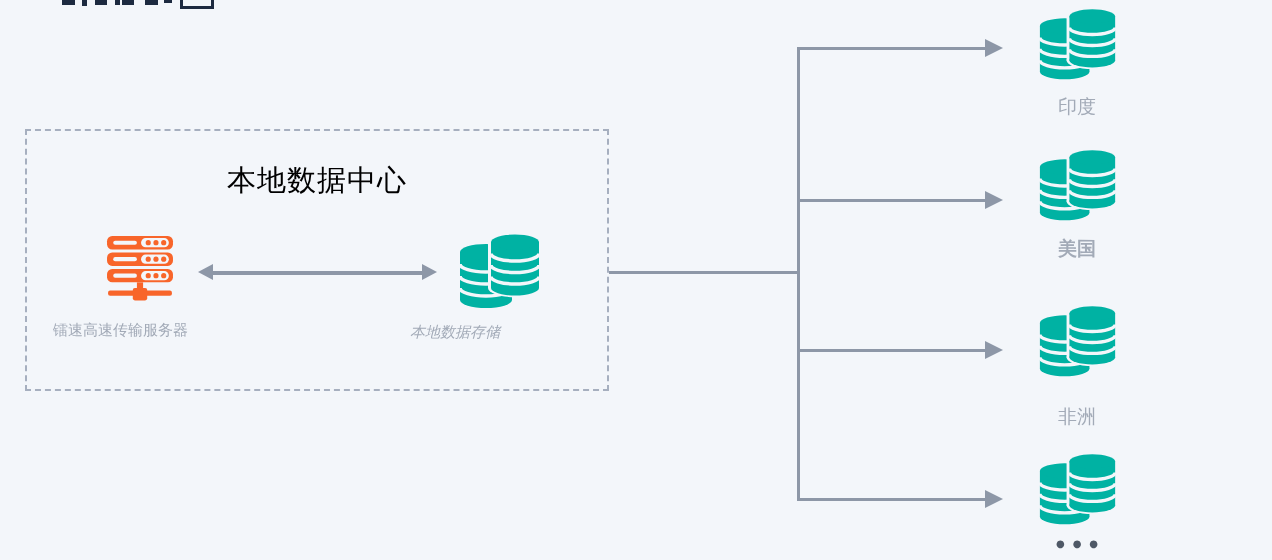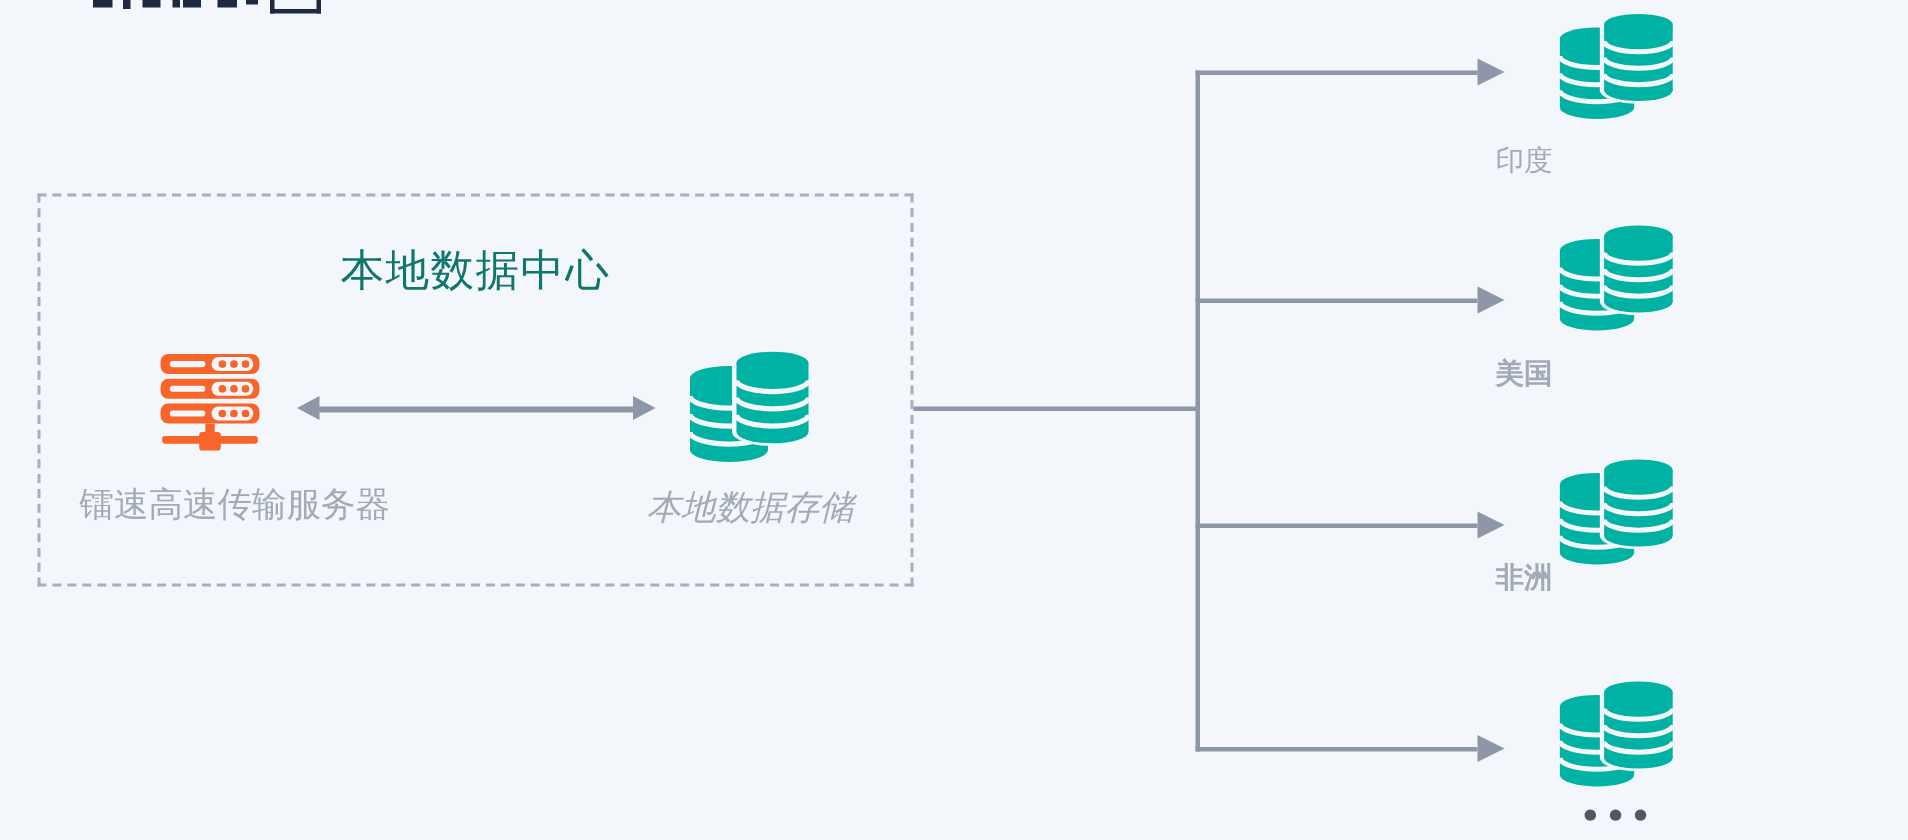--- a/index.html
+++ b/index.html
@@ -15,45 +15,45 @@
   .frag-box{position:absolute;top:0;width:28px;height:6px;background:transparent;
     border-left:3px solid #1D2A40;border-right:3px solid #1D2A40;border-bottom:3px solid #1D2A40;}
 
   
   .dc-box{
     position:absolute;left:25px;top:129px;width:584px;height:262px;
     border:2px dashed #A6AFBF;box-sizing:border-box;
   }
   .dc-title{
     position:absolute;left:50%;top:30px;transform:translateX(-50%);
-    font-size:29px;color:#0f766e;white-space:nowrap;letter-spacing:1px;
+    font-size:29px;color:#000000;white-space:nowrap;letter-spacing:1px;
   }
 
   .node-label{
-    position:absolute;width:180px;text-align:center;
-    font-size:23px;color:#A2AAB7;white-space:nowrap;
+    position:absolute;width:180px;text-align:left;
+    font-size:15px;color:#A2AAB7;white-space:nowrap;
   }
 
   
   .biarrow{position:absolute;left:198px;top:264px;width:239px;height:17px;}
   .biarrow .shaft{position:absolute;left:12px;right:12px;top:6.5px;height:4px;background:#8D97A7;}
   .biarrow .head-l{position:absolute;left:0;top:0;width:0;height:0;
     border-top:8.5px solid transparent;border-bottom:8.5px solid transparent;border-right:15px solid #8D97A7;}
   .biarrow .head-r{position:absolute;right:0;top:0;width:0;height:0;
     border-top:8.5px solid transparent;border-bottom:8.5px solid transparent;border-left:15px solid #8D97A7;}
 
   
   .feed-line{position:absolute;left:609px;top:271px;width:190px;height:3px;background:#8D97A7;}
   .trunk{position:absolute;left:797px;top:47px;width:3px;height:454px;background:#8D97A7;}
   .branch{position:absolute;left:797px;width:206px;height:19px;}
   .branch .bline{position:absolute;left:0;top:8px;width:188px;height:3px;background:#8D97A7;}
   .branch .bhead{position:absolute;left:188px;top:0;width:0;height:0;
     border-top:9.5px solid transparent;border-bottom:9.5px solid transparent;border-left:18px solid #8D97A7;}
 
-  .region-label{position:absolute;left:997px;width:160px;text-align:left;
+  .region-label{position:absolute;left:997px;width:160px;text-align:center;
     font-size:19px;color:#A2AAB7;white-space:nowrap;}
   .more-dots{position:absolute;left:997px;width:160px;text-align:center;
     font-size:10px;color:#4E5866;letter-spacing:8px;text-indent:8px;}
 
   svg.icon{position:absolute;display:block;}
 </style>
 </head>
 <body>
 
 <svg width="0" height="0" style="position:absolute" aria-hidden="true">
@@ -170,20 +170,20 @@
   <div class="region-label" style="top:94px;">印度</div>
 
   <svg class="icon" style="left:1038px;top:147px;color:#00B2A3;" width="80" height="78">
       <use href="#icon-db"></use>
     </svg>
   <div class="region-label" style="top:236px;font-weight:bold;">美国</div>
 
   <svg class="icon" style="left:1038px;top:303px;color:#00B2A3;" width="80" height="78">
       <use href="#icon-db"></use>
     </svg>
-  <div class="region-label" style="top:372px;font-weight:bold;">非洲</div>
+  <div class="region-label" style="top:404px;">非洲</div>
 
   <svg class="icon" style="left:1038px;top:451px;color:#00B2A3;" width="80" height="78">
       <use href="#icon-db"></use>
     </svg>
   <div class="more-dots" style="top:538px;">●●●</div>
 
 </div>
 
 </body></html>

